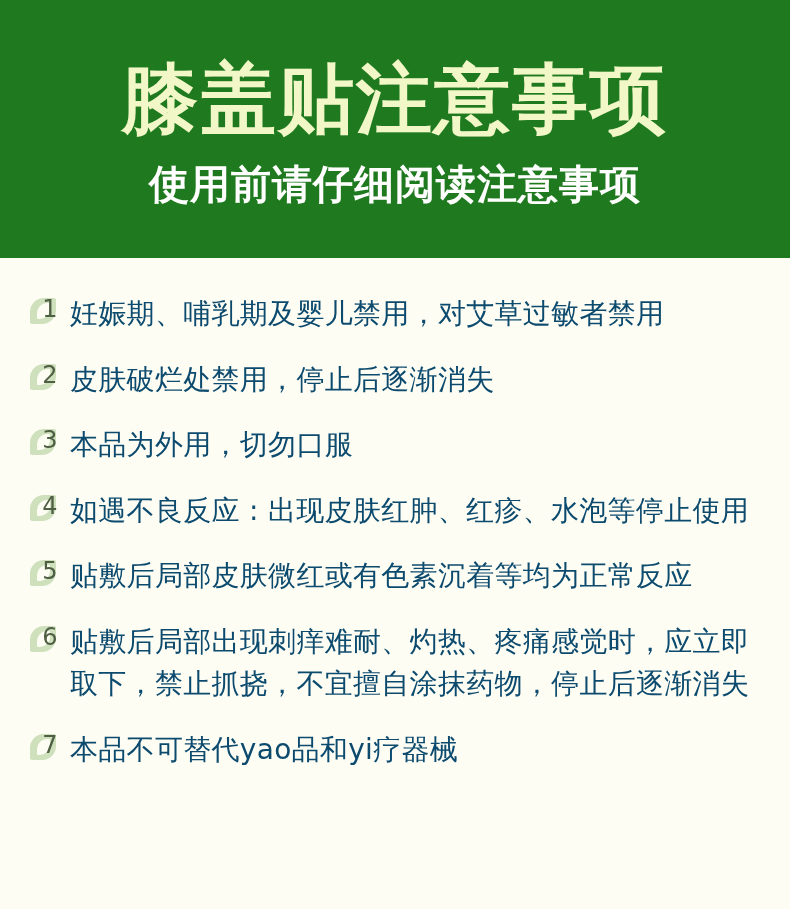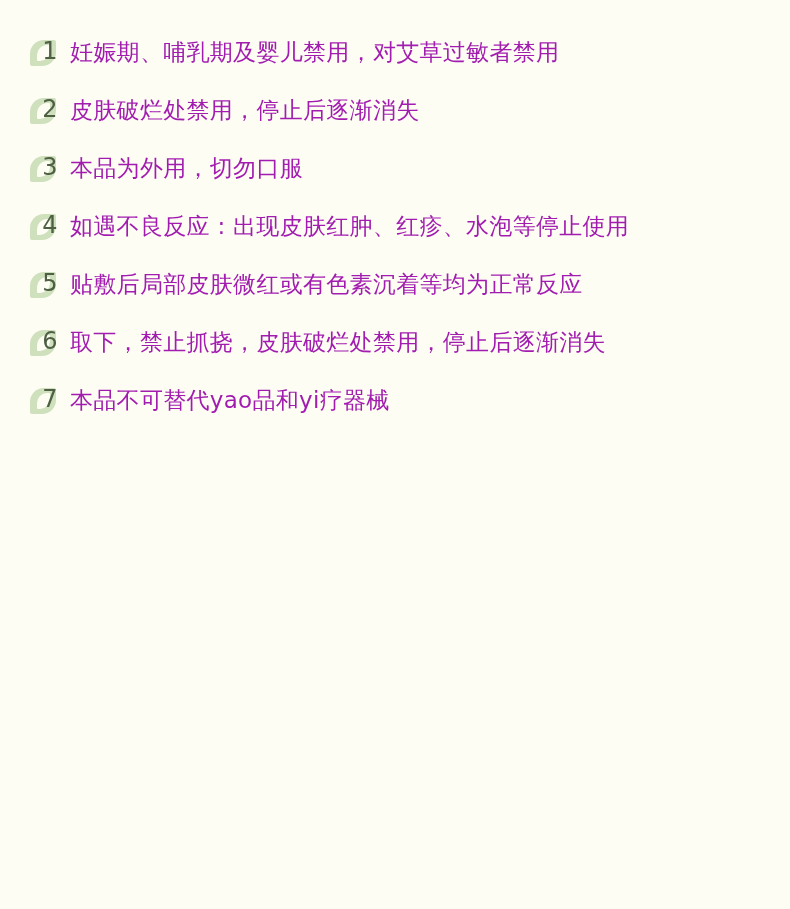--- a/index.html
+++ b/index.html
@@ -98,35 +98,39 @@
     position: relative;
     z-index: 1;
     display: block;
     padding-left: 8px;
     font-size: 24px;
     color: #4f5f44;
   }
   .text {
     flex: 1 1 auto;
     font-family: "DejaVu Sans", sans-serif;
-    font-size: 23px;
+    font-size: 28px;
     line-height: 1.52;
-    color: #a21caf;
+    color: #0c4a6e;
     letter-spacing: 0.3px;
     padding-top: 1px;
   }
   .text .line2 {
     display: block;
   }
 </style>
 </head>
 <body>
 
 <div class="page">
 
+  <div class="header">
+    <h1 class="header-title">膝盖贴注意事项</h1>
+    <div class="header-subtitle">使用前请仔细阅读注意事项</div>
+  </div>
 
   <div class="content">
 
     <div class="item">
       <div class="num">
         <span class="leaf"></span>
         <span class="digit">1</span>
       </div>
       <div class="text">
         <span>妊娠期、哺乳期及婴儿禁用，对艾草过敏者禁用</span>
@@ -172,21 +176,22 @@
         <span>贴敷后局部皮肤微红或有色素沉着等均为正常反应</span>
       </div>
     </div>
 
     <div class="item">
       <div class="num">
         <span class="leaf"></span>
         <span class="digit">6</span>
       </div>
       <div class="text">
-        <span class="line2">取下，禁止抓挠，皮肤破烂处禁用，停止后逐渐消失</span>
+        <span>贴敷后局部出现刺痒难耐、灼热、疼痛感觉时，应立即</span>
+        <span class="line2">取下，禁止抓挠，不宜擅自涂抹药物，停止后逐渐消失</span>
       </div>
     </div>
 
     <div class="item">
       <div class="num">
         <span class="leaf"></span>
         <span class="digit">7</span>
       </div>
       <div class="text">
         <span>本品不可替代yao品和yi疗器械</span>

